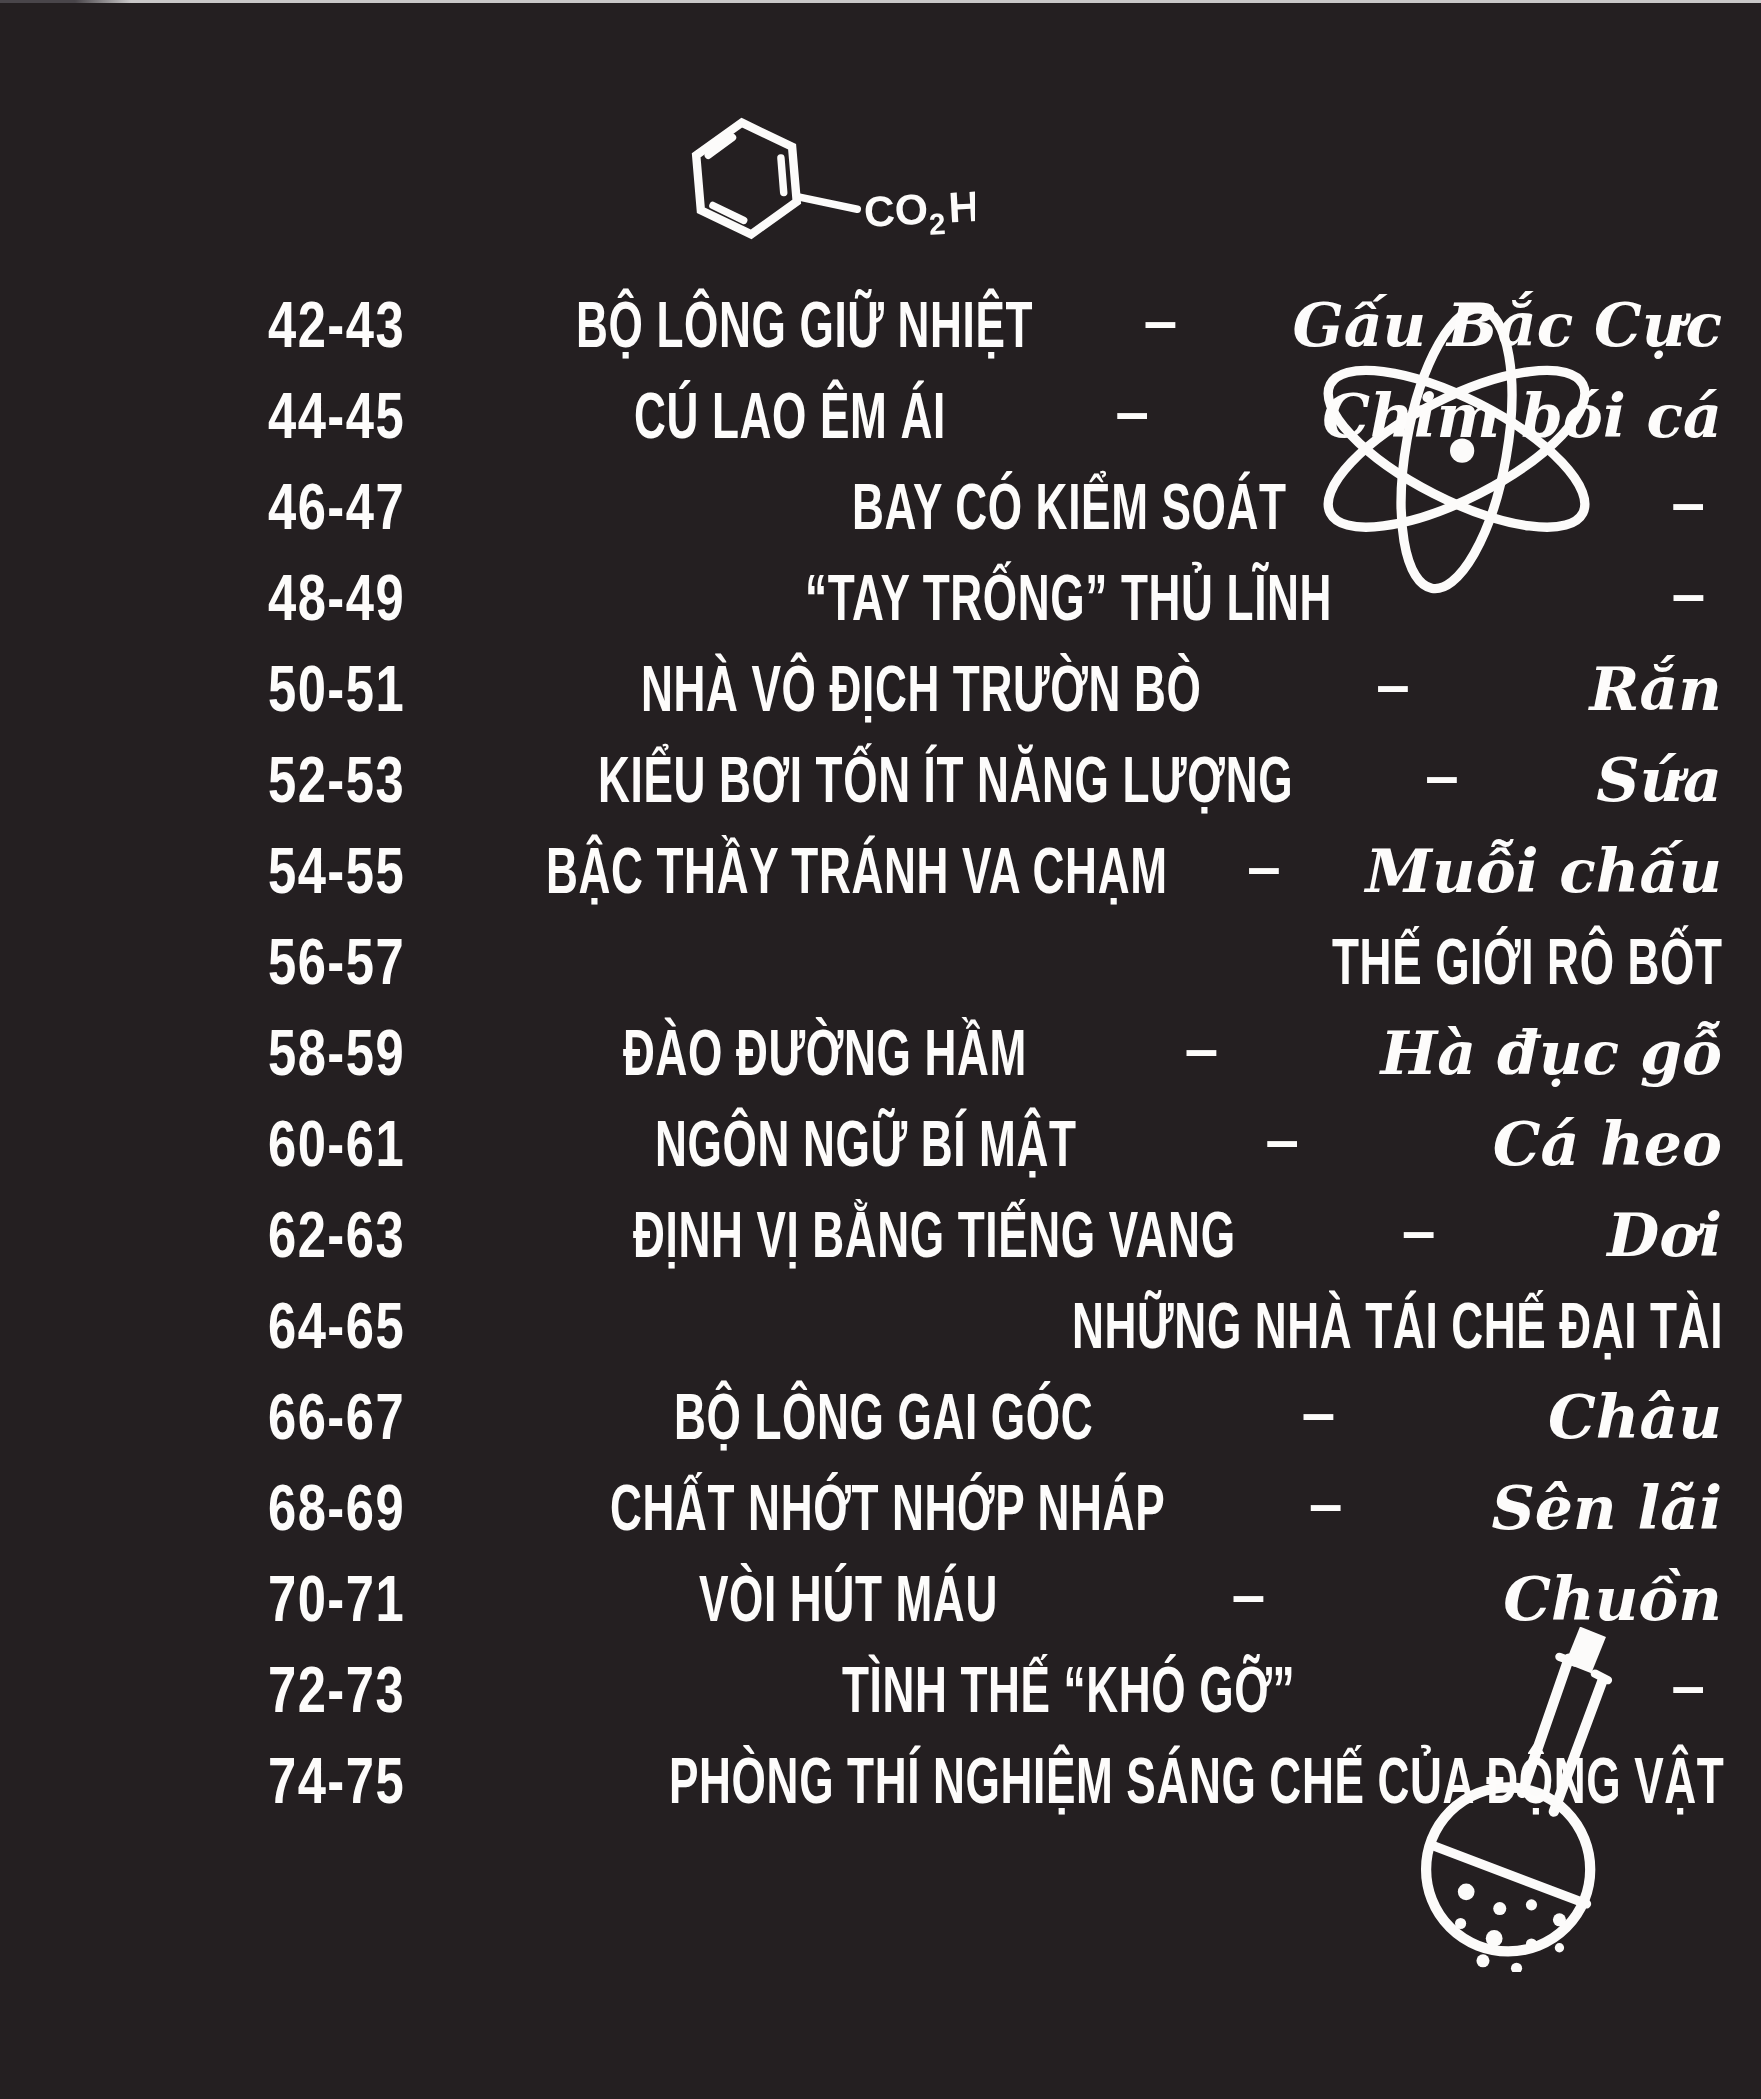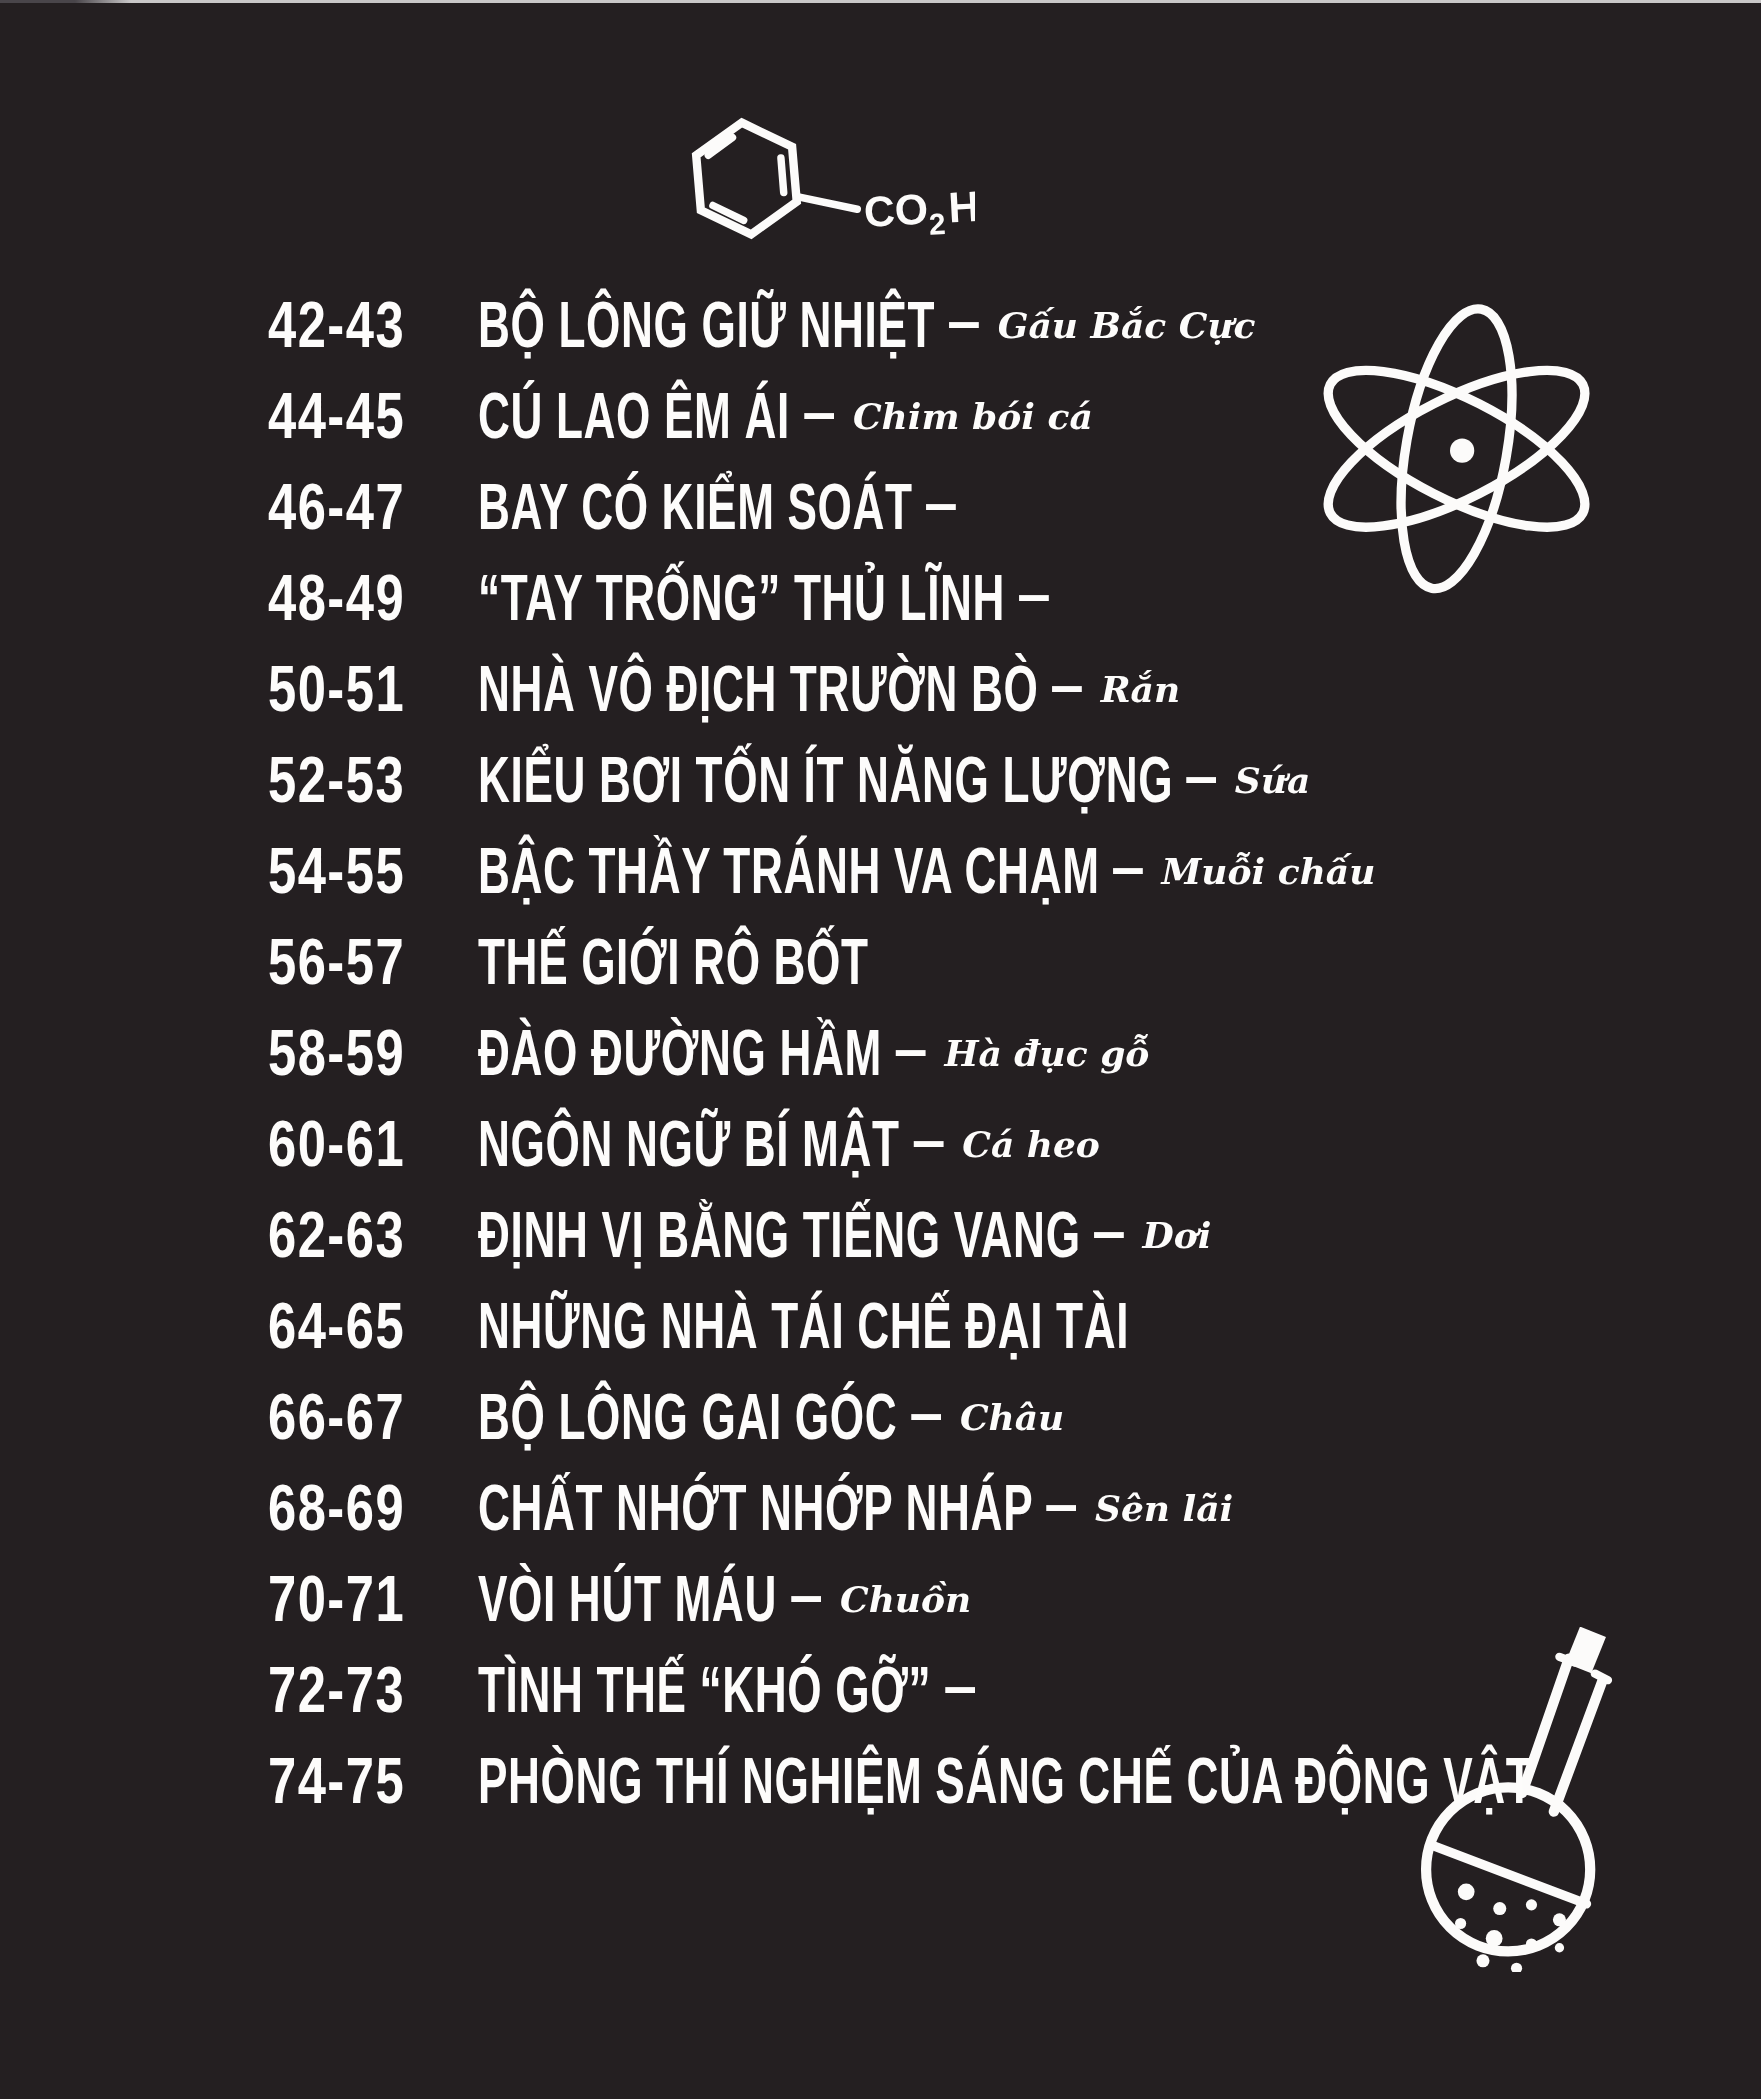--- a/index.html
+++ b/index.html
@@ -20,20 +20,21 @@
   .doodle-flask{left:1412px;top:1627px;}
 
   .toc{
     position:absolute;left:268px;top:279px;width:1454px;
     color:#fdfcfb;
   }
   .row{
     height:91px;
     display:flex;
     align-items:center;
+    justify-content:space-between;
   }
   .cond{
     display:inline-block;
     transform-origin:0 50%;
     white-space:nowrap;
     line-height:1;
   }
   .pages{
     width:210px;flex:none;
     font-weight:700;font-size:65px;letter-spacing:1.9px;
@@ -44,21 +45,21 @@
     transform:scaleX(0.68);
   }
   .sep{
     font-weight:700;font-size:60px;line-height:1;
     margin:0 17px 0 13px;
     position:relative;top:-3.7px;
   }
   .subject{
     font-family:"DejaVu Serif","Liberation Serif",serif;
     font-style:italic;font-weight:700;
-    font-size:36px;line-height:1;
+    font-size:60px;line-height:1;
     position:relative;top:0.9px;
     white-space:nowrap;
   }
   svg .chalk{stroke:#fcfbfa;stroke-linecap:round;fill:none;}
   svg .chalk-fill{fill:#fcfbfa;stroke:none;}
   svg text{fill:#fcfbfa;font-family:"Liberation Sans","DejaVu Sans",sans-serif;font-weight:700;}
 </style>
 </head>
 <body>
 

